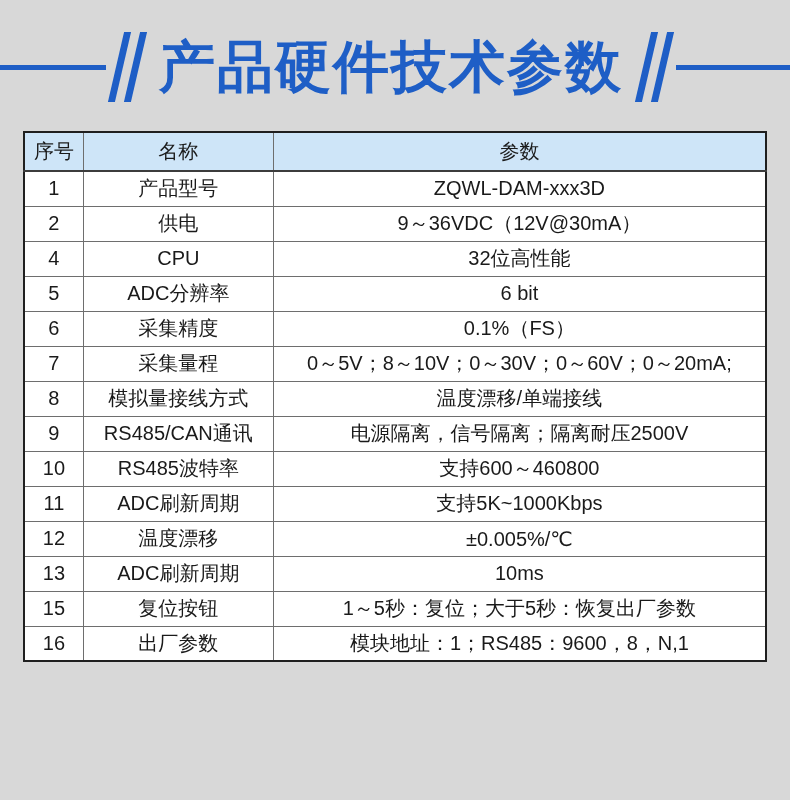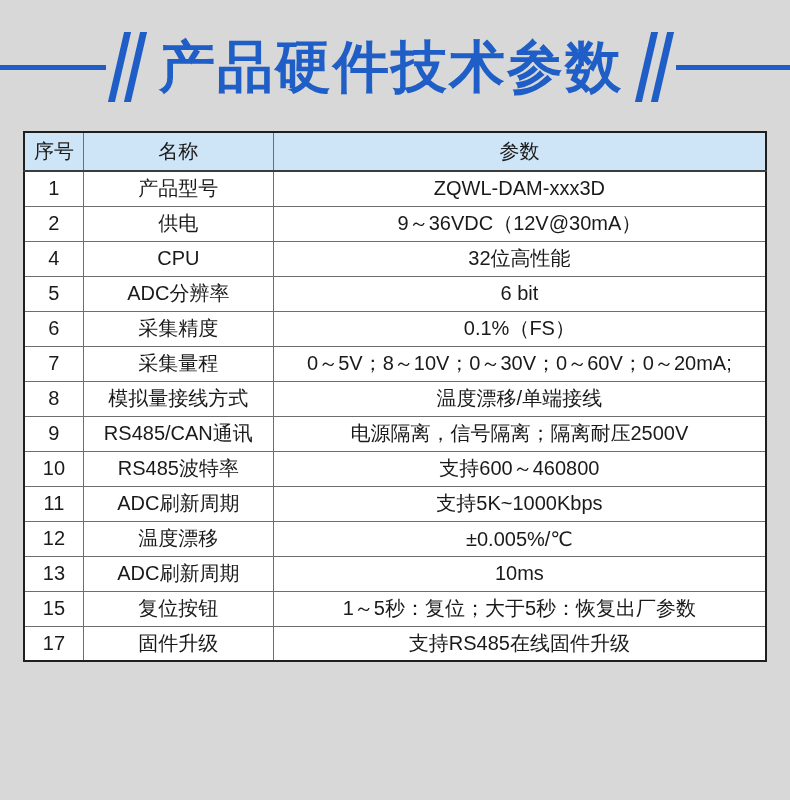--- a/index.html
+++ b/index.html
@@ -168,18 +168,18 @@
         <td>13</td>
         <td>ADC刷新周期</td>
         <td>10ms</td>
       </tr>
       <tr>
         <td>15</td>
         <td>复位按钮</td>
         <td>1～5秒：复位；大于5秒：恢复出厂参数</td>
       </tr>
       <tr>
-        <td>17</td>
-        <td>固件升级</td>
-        <td>支持RS485在线固件升级</td>
+        <td>16</td>
+        <td>出厂参数</td>
+        <td>模块地址：1；RS485：9600，8，N,1</td>
       </tr>
     </tbody>
 </table>
 
 </body></html>

